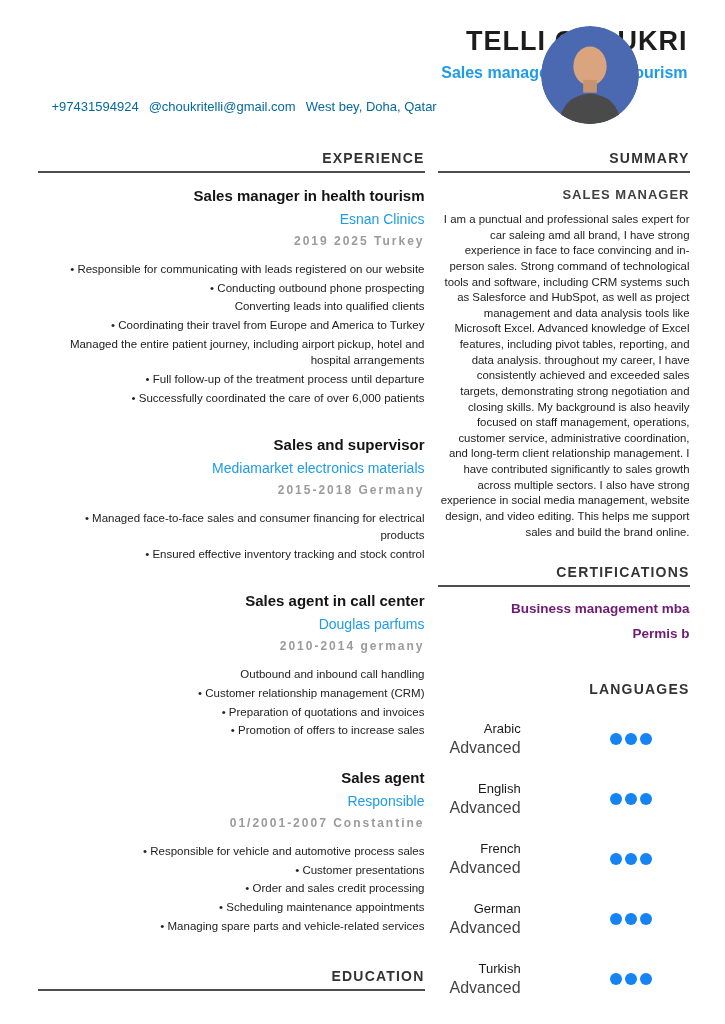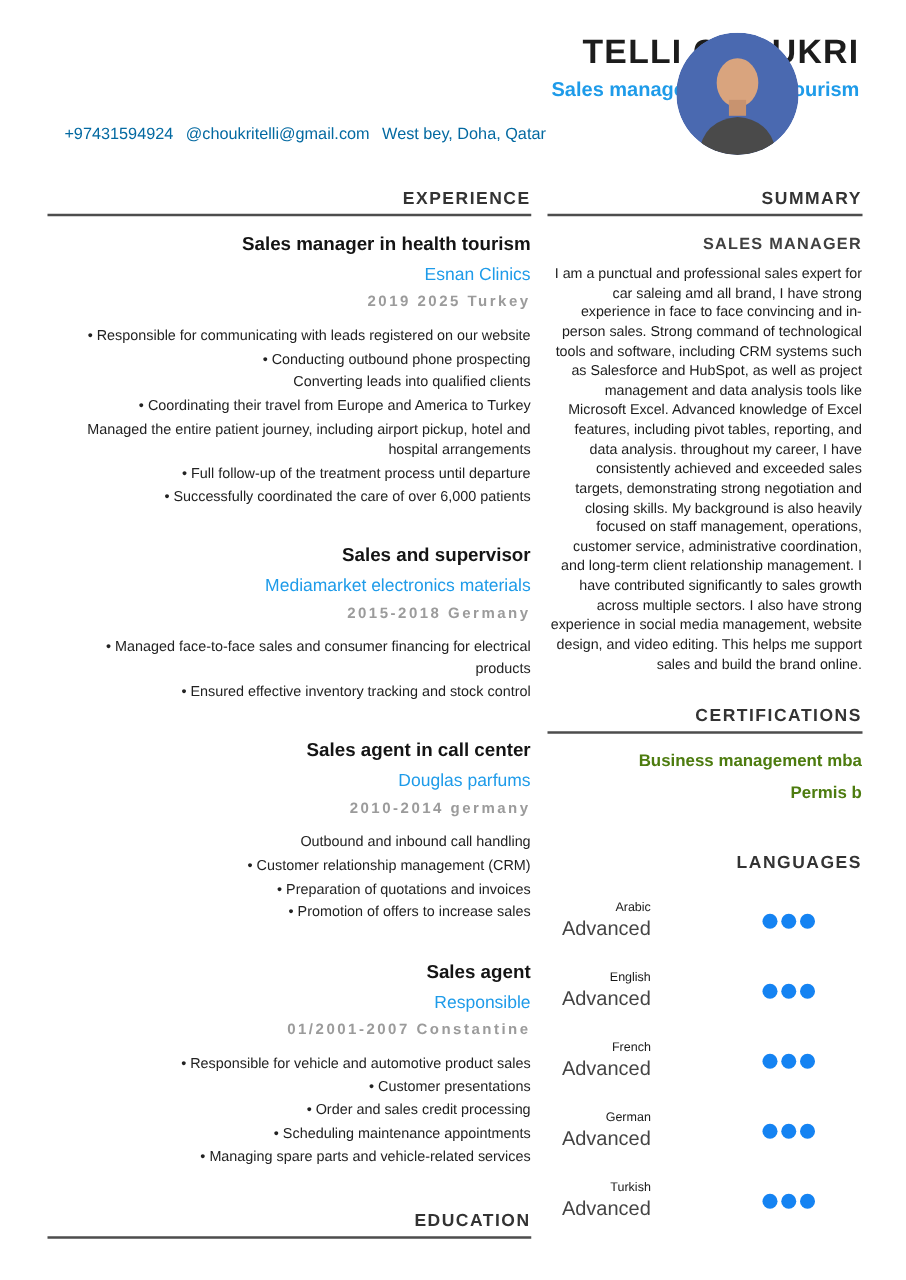--- a/index.html
+++ b/index.html
@@ -34,27 +34,27 @@
 
   
   .education { margin-top:34px; }
 
   
   .sub { margin-top:14px; font-size:13px; font-weight:bold; color:#404040; letter-spacing:1px; }
   .sum-text { margin-top:10px; font-size:11.4px; line-height:1.37; color:#1c1c1c; }
 
   
   .certs { margin-top:24px; }
-  .cert { margin-top:10px; margin-left:26px; font-size:13.5px; font-weight:bold; color:#4d7c0f; }
+  .cert { margin-top:10px; margin-left:26px; font-size:13.5px; font-weight:bold; color:#701a75; }
   .cert:nth-of-type(1) { margin-top:14px; }
 
   
   .langs { margin-top:40px; padding-left:12px; }
   .lang { display:flex; justify-content:space-between; align-items:center; width:202px; margin-top:24px; }
-  .lang-name { font-size:10px; color:#1a1a1a; }
+  .lang-name { font-size:13px; color:#1a1a1a; }
   .lang-level { margin-top:3px; font-size:16px; color:#444; }
   .lang-dots { display:flex; gap:3px; }
   .dot { width:12px; height:12px; border-radius:50%; background:var(--dot,#1583F2); }
 </style>
 </head>
 <body>
 
 <div class="page">
 
   <header class="header">
@@ -125,21 +125,21 @@
                 <li>• Preparation of quotations and invoices</li>
                 <li>• Promotion of offers to increase sales</li>
               </ul>
             </div>
 
             <div class="job">
               <h3>Sales agent</h3>
               <div class="company">Responsible</div>
               <div class="period">01/2001-2007 Constantine</div>
               <ul class="bullets">
-                <li>• Responsible for vehicle and automotive product sales</li>
+                <li>• Responsible for vehicle and automotive process sales</li>
                 <li>• Customer presentations</li>
                 <li>• Order and sales credit processing</li>
                 <li>• Scheduling maintenance appointments</li>
                 <li>• Managing spare parts and vehicle-related services</li>
               </ul>
             </div>
           </div>
       </section>
 
       <section class="education">

